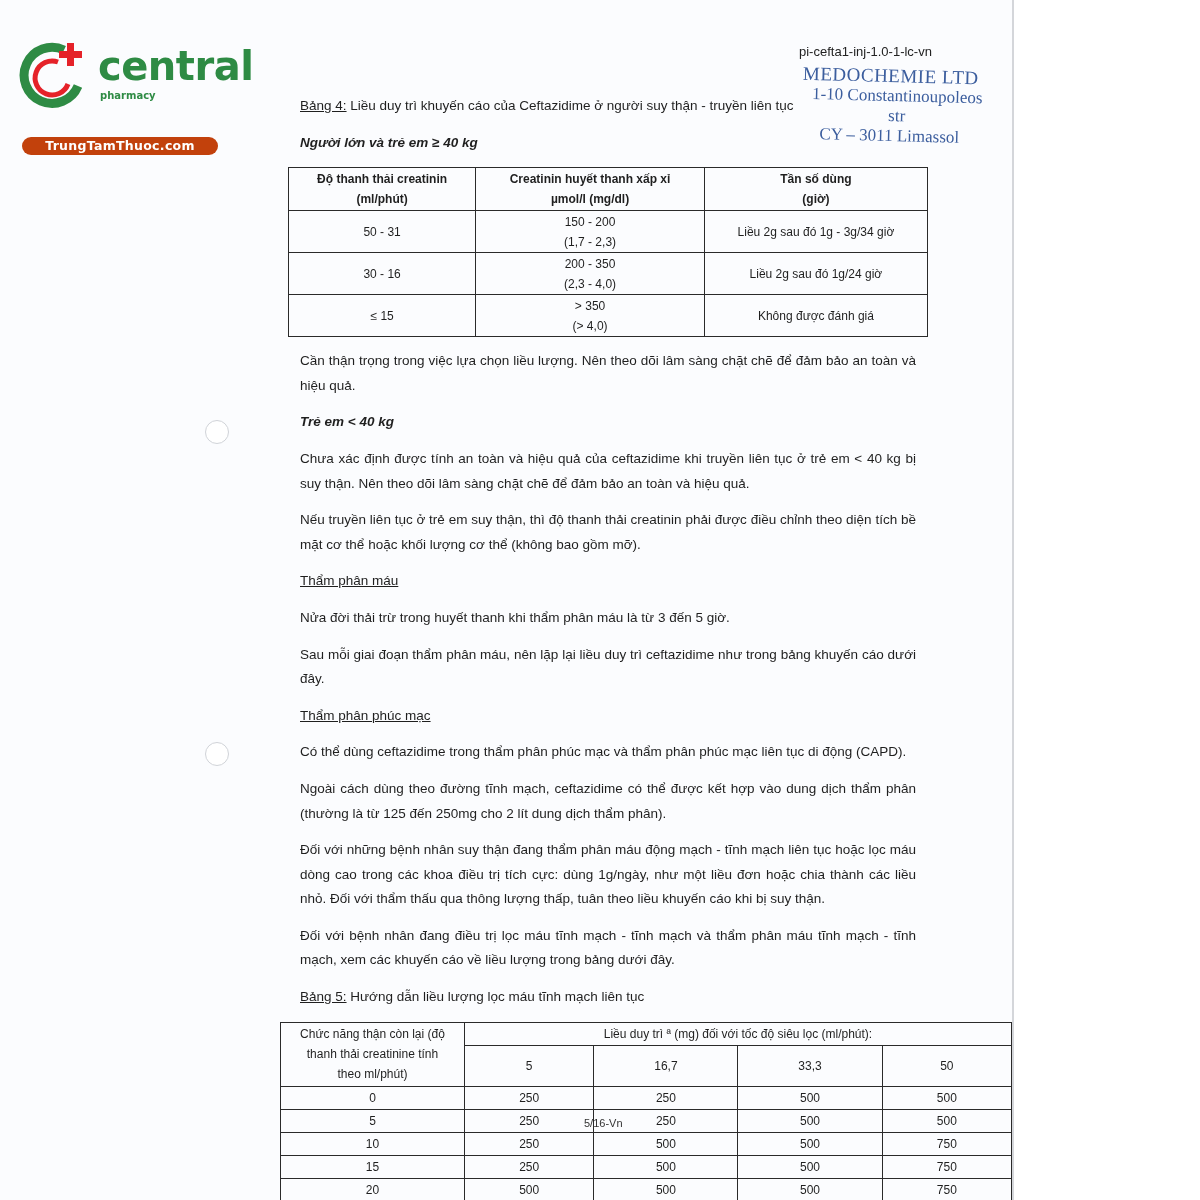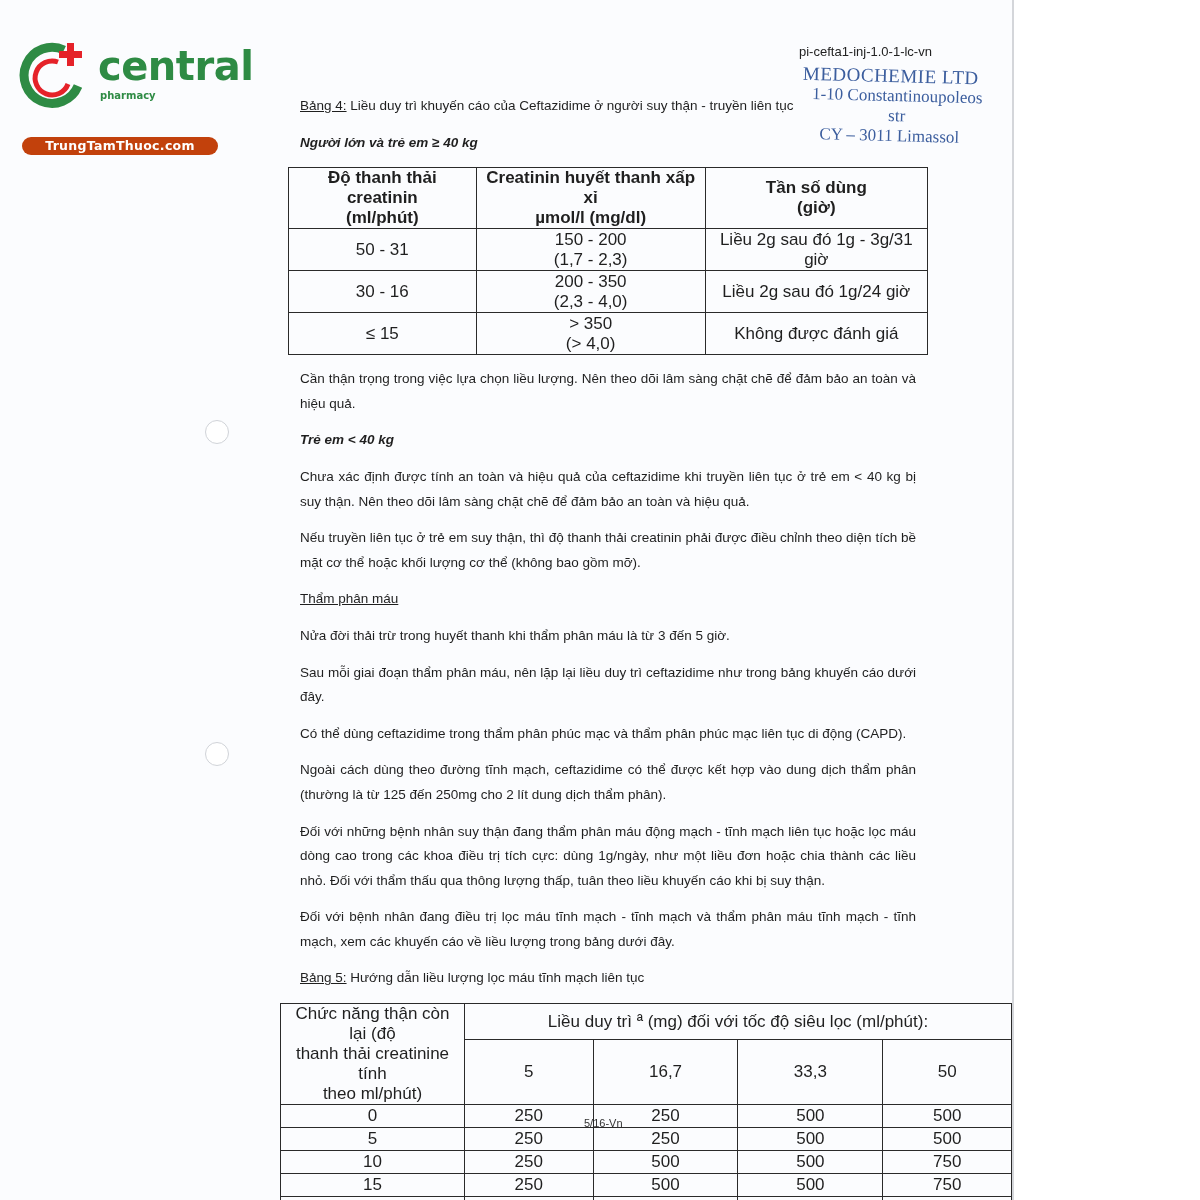--- a/index.html
+++ b/index.html
@@ -38,21 +38,21 @@
     font-family: "Liberation Serif", serif; color: #3c5e9e; text-align: center;
     transform: rotate(1.5deg);
   }
   .stamp .l1 { font-size: 19px; letter-spacing: 0.5px; line-height: 20px; }
   .stamp .l2 { font-size: 17px; line-height: 20px; margin-left: 14px; }
   .stamp .l3 { font-size: 17px; line-height: 20px; }
   .content { position: absolute; left: 288px; top: 82px; width: 640px; font-size: 13.5px; line-height: 24.6px; }
   .content p { margin: 12px; text-align: justify; }
   .u { text-decoration: underline; }
   .bi { font-weight: bold; font-style: italic; }
-  table { border-collapse: collapse; font-size: 17px; }
+  table { border-collapse: collapse; font-size: 12px; }
   td, th { border: 1.2px solid #2a2a2a; text-align: center; padding: 0 4px; }
   .t4 { width: 640px; margin: 4px 0 10px 0; }
   .t4 th { font-weight: bold; height: 42px; line-height: 20px; }
   .t4 td { height: 41px; line-height: 20px; }
   .t5 { width: 732px; margin-left: -8px; }
   .t5 td { height: 22px; line-height: 20px; }
   .t5 .foot { text-align: left; height: 24px; }
   .footer-page { position: absolute; left: 584px; top: 1117px; font-size: 11px; color: #333; }
   .punch { position: absolute; width: 22px; height: 22px; border-radius: 50%; border: 1px solid #d0d3d8; background: #fff; }
 </style>
@@ -90,21 +90,21 @@
     <table class="t4">
       <tbody>
           <tr>
         <th><span>Độ thanh thải creatinin</span><br><span>(ml/phút)</span></th>
         <th><span>Creatinin huyết thanh xấp xỉ</span><br><span>µmol/l (mg/dl)</span></th>
         <th><span>Tần số dùng</span><br><span>(giờ)</span></th>
       </tr>
       <tr>
         <td>50 - 31</td>
         <td><span>150 - 200</span><br><span>(1,7 - 2,3)</span></td>
-        <td>Liều 2g sau đó 1g - 3g/31 giờ</td>
+        <td>Liều 2g sau đó 1g - 3g/34 giờ</td>
       </tr>
       <tr>
         <td>30 - 16</td>
         <td><span>200 - 350</span><br><span>(2,3 - 4,0)</span></td>
         <td>Liều 2g sau đó 1g/24 giờ</td>
       </tr>
       <tr>
         <td>≤ 15</td>
         <td><span>&gt; 350</span><br><span>(&gt; 4,0)</span></td>
         <td>Không được đánh giá</td>
@@ -112,20 +112,21 @@
     </tbody>
       </table>
 
     <p>Cần thận trọng trong việc lựa chọn liều lượng. Nên theo dõi lâm sàng chặt chẽ để đảm bảo an toàn và hiệu quả.</p>
     <p class="bi">Trẻ em &lt; 40 kg</p>
     <p>Chưa xác định được tính an toàn và hiệu quả của ceftazidime khi truyền liên tục ở trẻ em &lt; 40 kg bị suy thận. Nên theo dõi lâm sàng chặt chẽ để đảm bảo an toàn và hiệu quả.</p>
     <p>Nếu truyền liên tục ở trẻ em suy thận, thì độ thanh thải creatinin phải được điều chỉnh theo diện tích bề mặt cơ thể hoặc khối lượng cơ thể (không bao gồm mỡ).</p>
     <p class="u">Thẩm phân máu</p>
     <p>Nửa đời thải trừ trong huyết thanh khi thẩm phân máu là từ 3 đến 5 giờ.</p>
     <p>Sau mỗi giai đoạn thẩm phân máu, nên lặp lại liều duy trì ceftazidime như trong bảng khuyến cáo dưới đây.</p>
+    <p class="u">Thẩm phân phúc mạc</p>
     <p>Có thể dùng ceftazidime trong thẩm phân phúc mạc và thẩm phân phúc mạc liên tục di động (CAPD).</p>
     <p>Ngoài cách dùng theo đường tĩnh mạch, ceftazidime có thể được kết hợp vào dung dịch thẩm phân (thường là từ 125 đến 250mg cho 2 lít dung dịch thẩm phân).</p>
     <p>Đối với những bệnh nhân suy thận đang thẩm phân máu động mạch - tĩnh mạch liên tục hoặc lọc máu dòng cao trong các khoa điều trị tích cực: dùng 1g/ngày, như một liều đơn hoặc chia thành các liều nhỏ. Đối với thẩm thấu qua thông lượng thấp, tuân theo liều khuyến cáo khi bị suy thận.</p>
     <p>Đối với bệnh nhân đang điều trị lọc máu tĩnh mạch - tĩnh mạch và thẩm phân máu tĩnh mạch - tĩnh mạch, xem các khuyến cáo về liều lượng trong bảng dưới đây.</p>
     <p><span class="u">Bảng 5:</span><span> Hướng dẫn liều lượng lọc máu tĩnh mạch liên tục</span></p>
 
     <table class="t5">
       <tbody>
           <tr>
         <td rowspan="2" style="width:175px;"><span>Chức năng thận còn lại (độ</span><br><span>thanh thải creatinine tính</span><br><span>theo ml/phút)</span></td>

